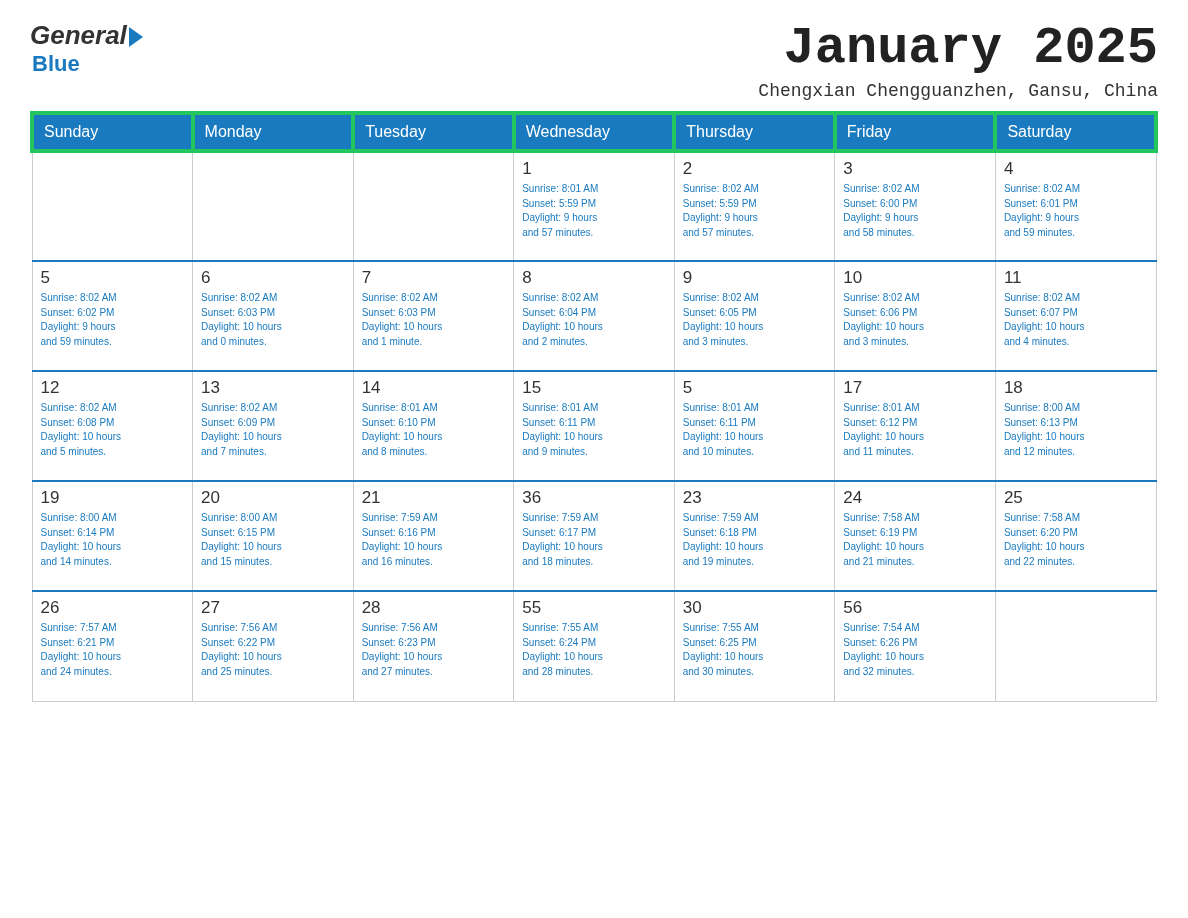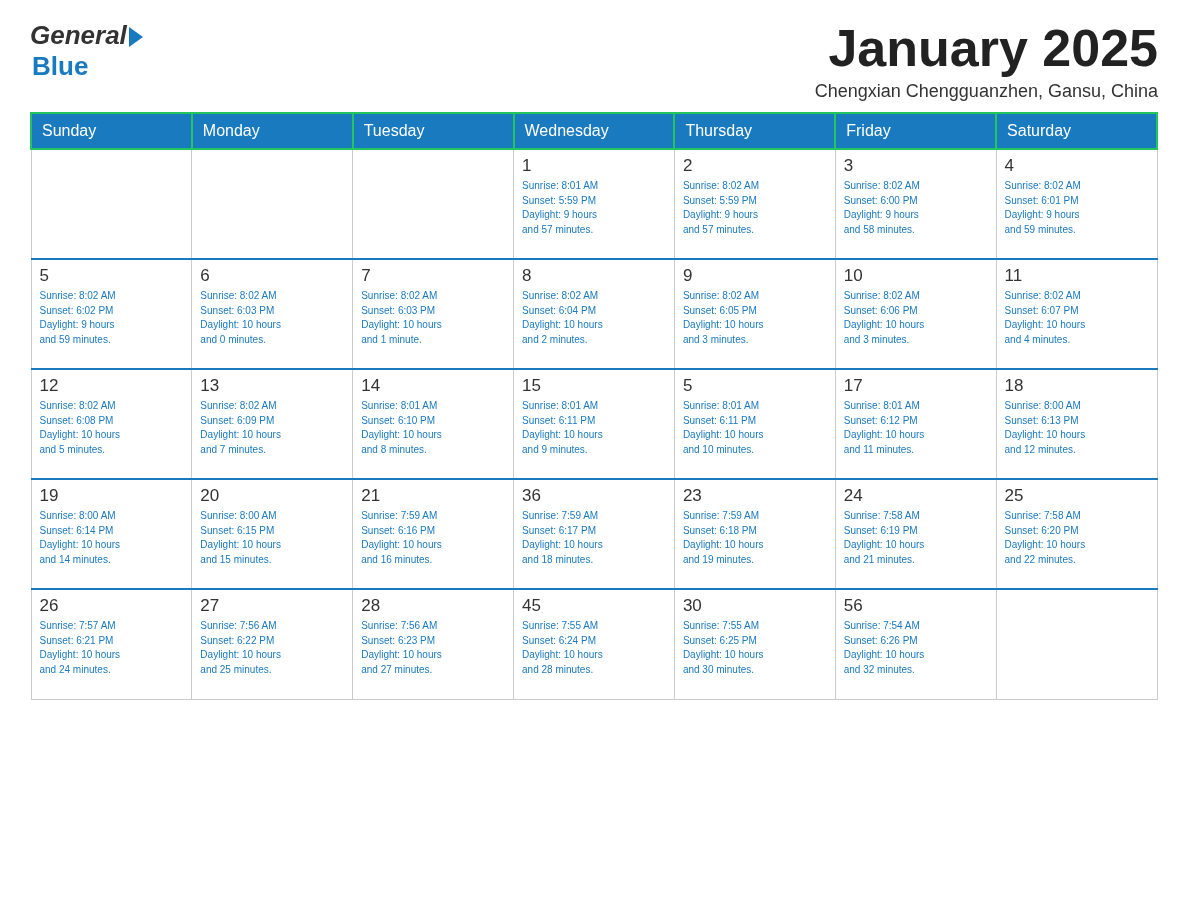--- a/index.html
+++ b/index.html
@@ -34,27 +34,28 @@
     .logo-triangle {
       width: 0;
       height: 0;
       border-left: 14px solid #1a7abf;
       border-top: 10px solid transparent;
       border-bottom: 10px solid transparent;
       margin-left: 2px;
       margin-top: 2px;
     }
     .logo-blue {
-      font-size: 26px;
+      font-size: 22px;
       font-weight: bold;
       color: #1a7abf;
       margin-left: 2px;
     }
     .title-area {
       text-align: right;
+      font-family: Liberation Mono, monospace;
     }
     .month-title {
       font-size: 52px;
       font-weight: bold;
       color: #222;
       line-height: 1.1;
     }
     .location-title {
       font-size: 18px;
       color: #333;
@@ -95,21 +96,21 @@
       line-height: 1.45;
     }
     .empty-cell {
       background: #fff;
     }
     tr:not(:first-child) td {
       border-top: 2px solid #1a7abf;
     }
     
     .calendar thead th {
-      border: 2px solid #22c55e;
+      border: 4px solid #22c55e;
     }
   </style>
 </head>
 <body>
 
 <div class="header-area">
   <div class="logo">
     <div class="logo-top">
       <span class="logo-general">General</span>
       <div class="logo-triangle"></div>
@@ -337,21 +338,21 @@
 and 25 minutes.</div>
         </td>
         <td>
           <span class="day-number">28</span>
           <div class="day-info" style="white-space: pre-line;">Sunrise: 7:56 AM
 Sunset: 6:23 PM
 Daylight: 10 hours
 and 27 minutes.</div>
         </td>
         <td>
-          <span class="day-number">45</span>
+          <span class="day-number">55</span>
           <div class="day-info" style="white-space: pre-line;">Sunrise: 7:55 AM
 Sunset: 6:24 PM
 Daylight: 10 hours
 and 28 minutes.</div>
         </td>
         <td>
           <span class="day-number">30</span>
           <div class="day-info" style="white-space: pre-line;">Sunrise: 7:55 AM
 Sunset: 6:25 PM
 Daylight: 10 hours

